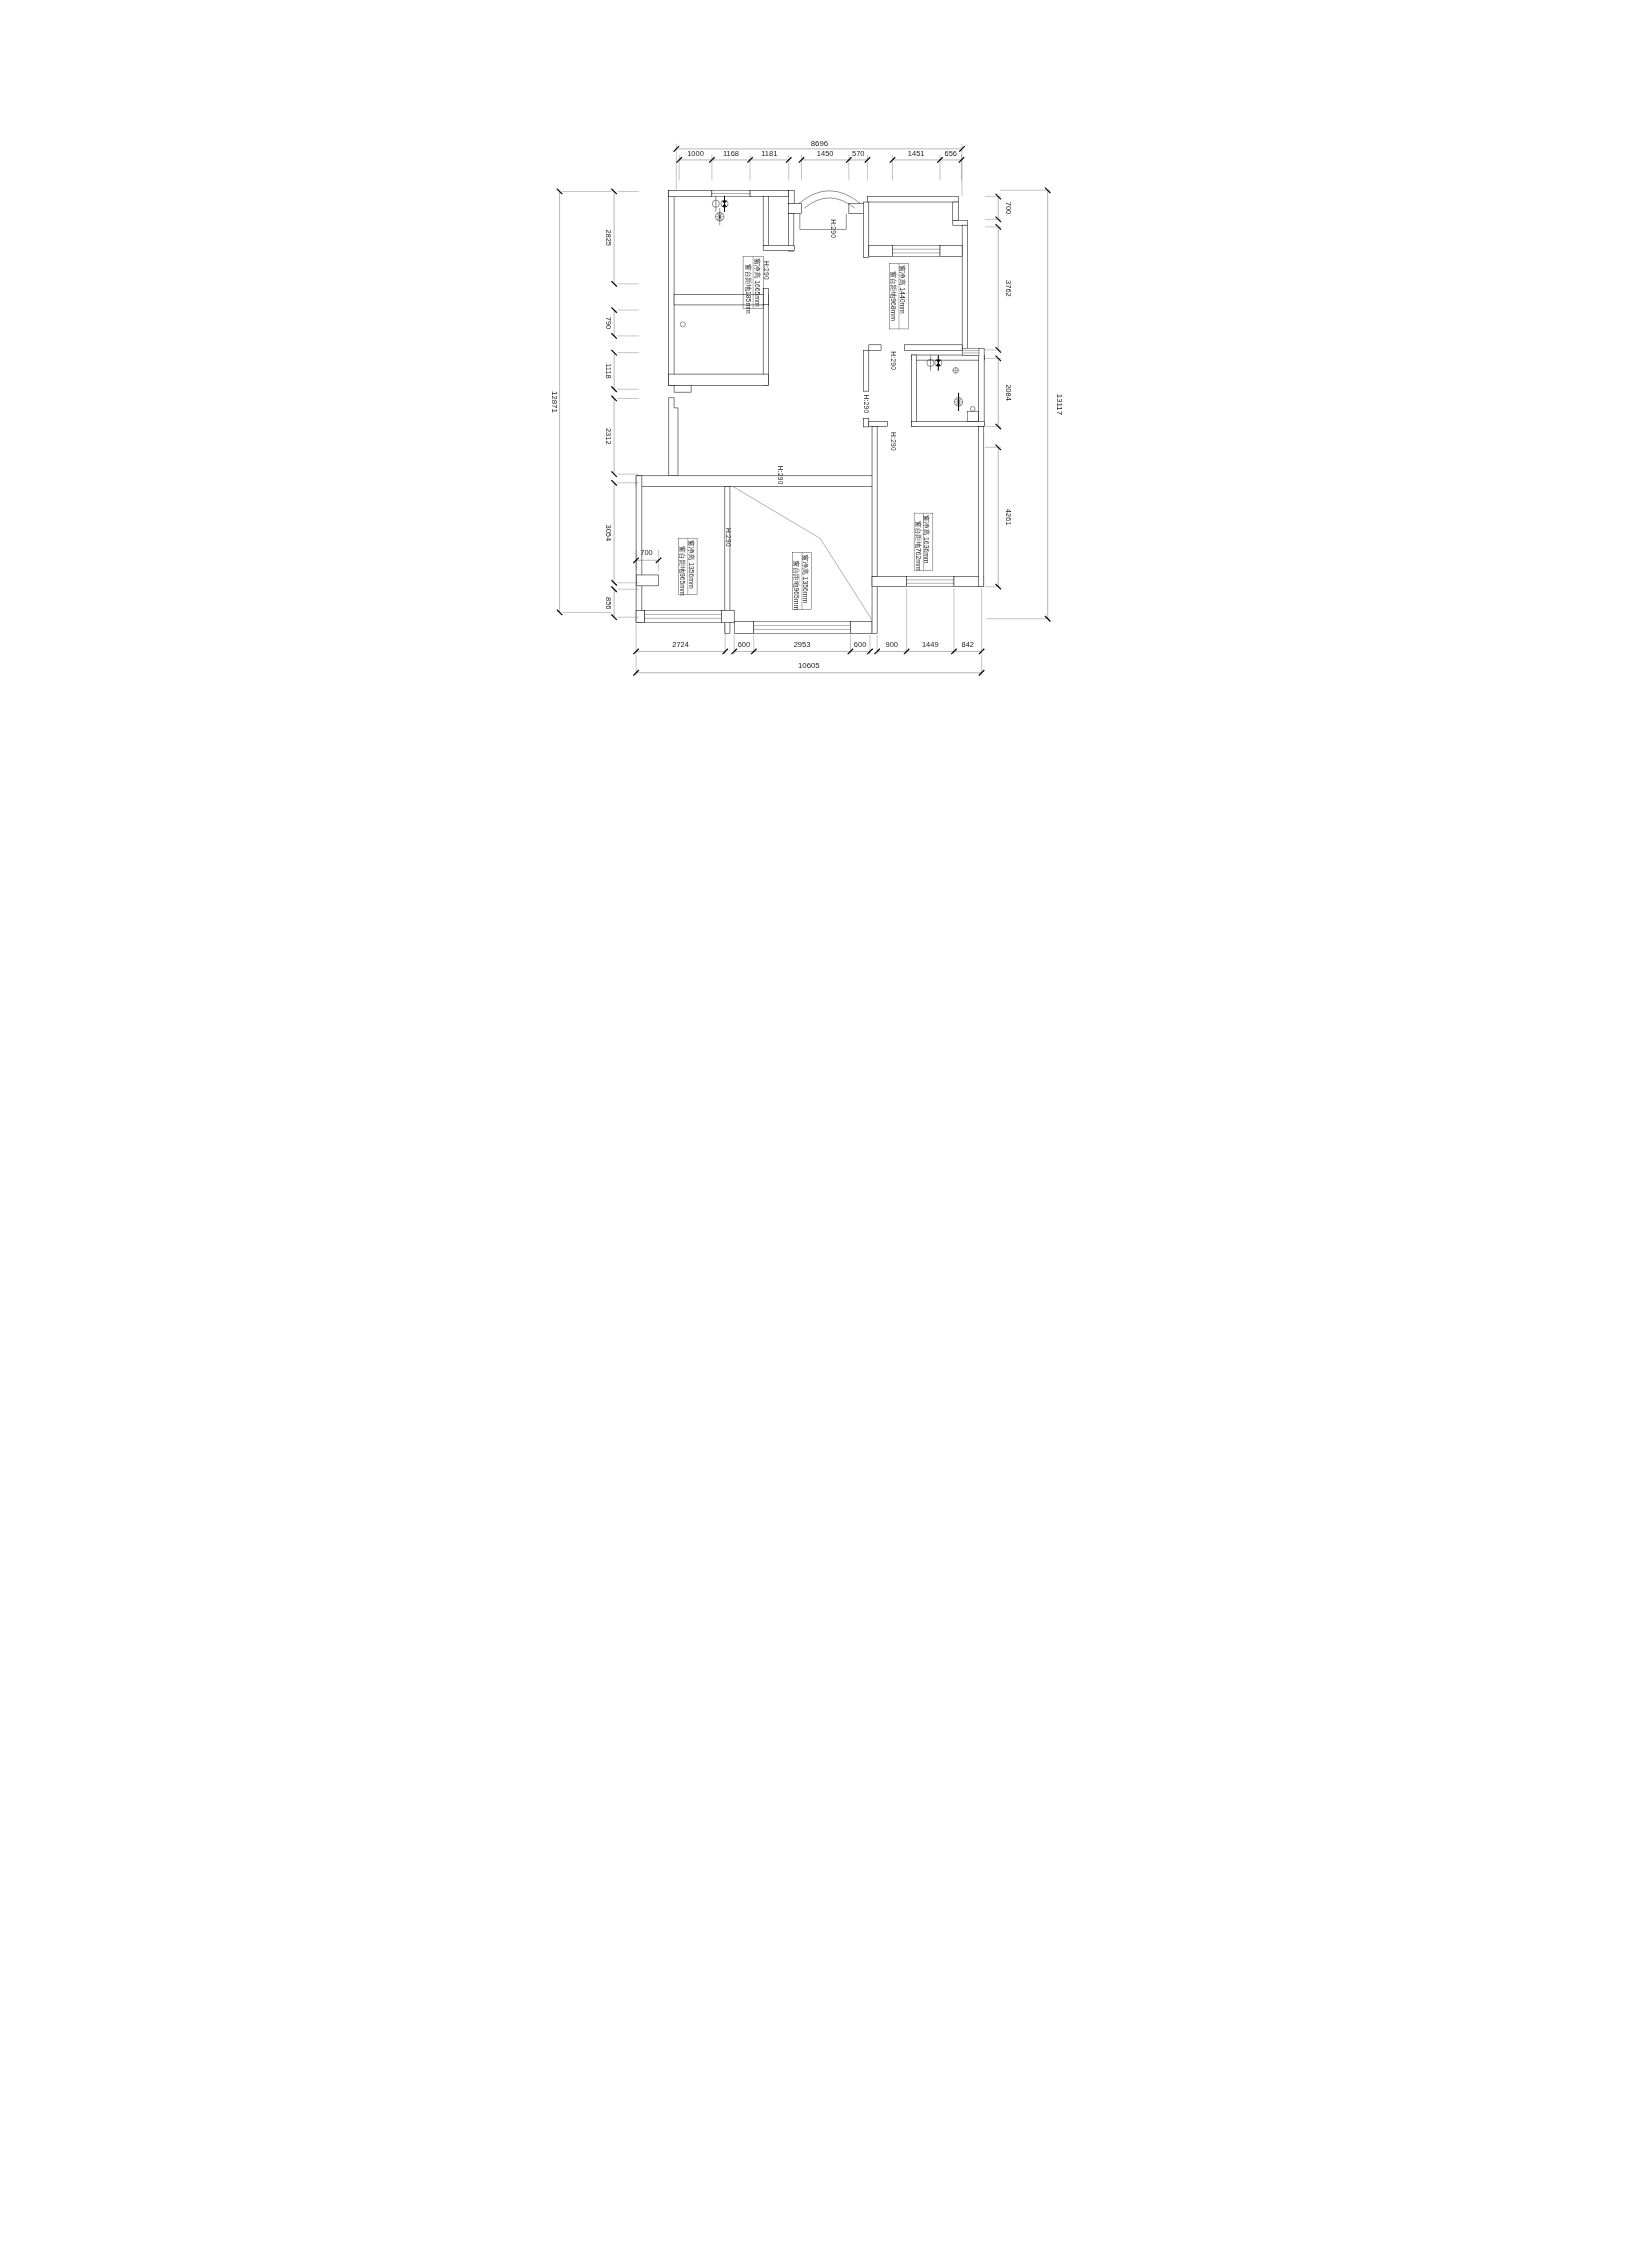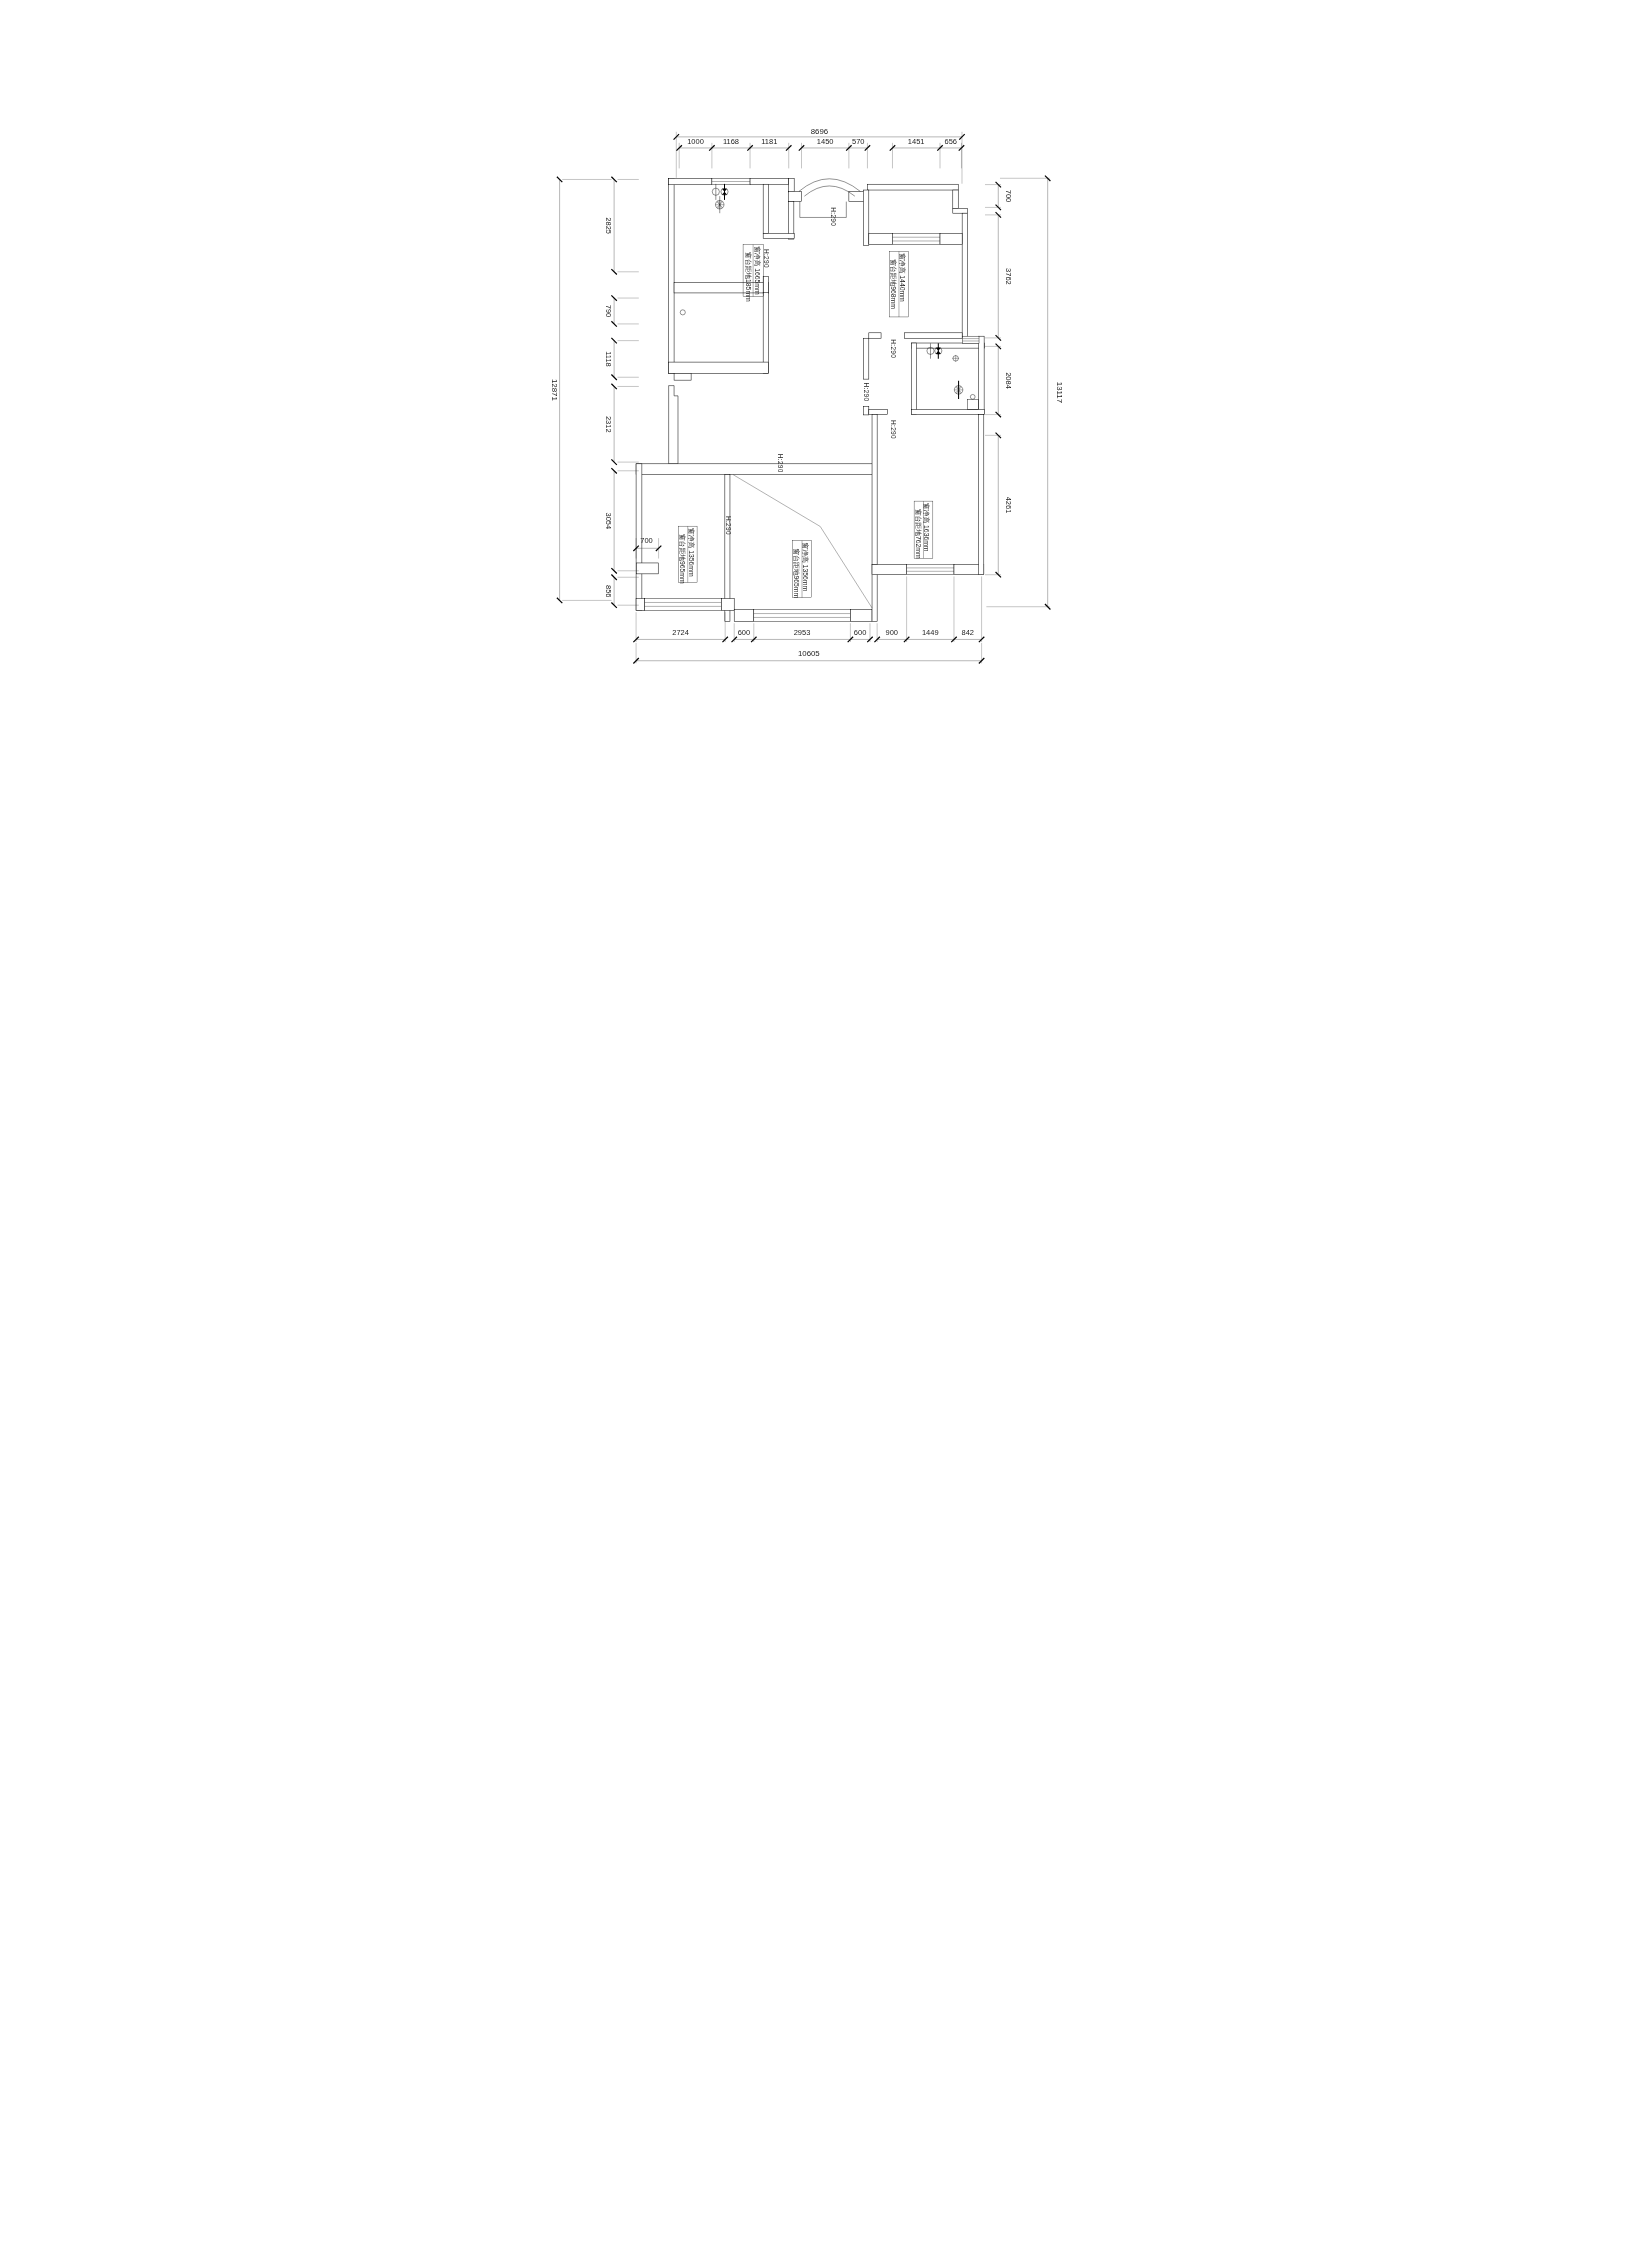--- a/index.html
+++ b/index.html
@@ -1,16 +1,16 @@
 <!DOCTYPE html>
 <html style="font-size:8px"><head>
 <meta charset="utf-8">
 <style>
   html,body { margin:0; padding:0; background:#ffffff; }
-  .sheet { width:100%; max-width:553px; margin:4px auto; }
+  .sheet { width:100%; max-width:553px; margin:16px auto; }
   svg { display:block; width:100%; height:auto; background:#ffffff; }
   .wall   { fill:#ffffff; stroke:#000000; stroke-width:3; }
   .winband{ fill:#ffffff; stroke:#000000; stroke-width:2.5; }
   .thin   { stroke:#000000; stroke-width:2.5; fill:none; }
   .hair   { stroke:#1a1a1a; stroke-width:2; fill:none; }
   .dimline{ stroke:#2a2a2a; stroke-width:2; fill:none; }
   .ext    { stroke:#2a2a2a; stroke-width:1.6; fill:none; }
   .tick   { stroke:#000000; stroke-width:7; }
   .sym    { stroke:#000000; stroke-width:2.5; fill:none; }
   .symb   { stroke:#000000; stroke-width:6; fill:none; }

